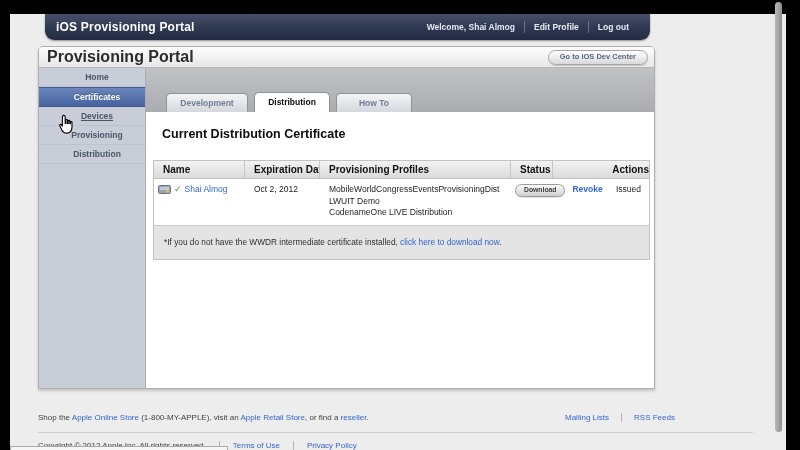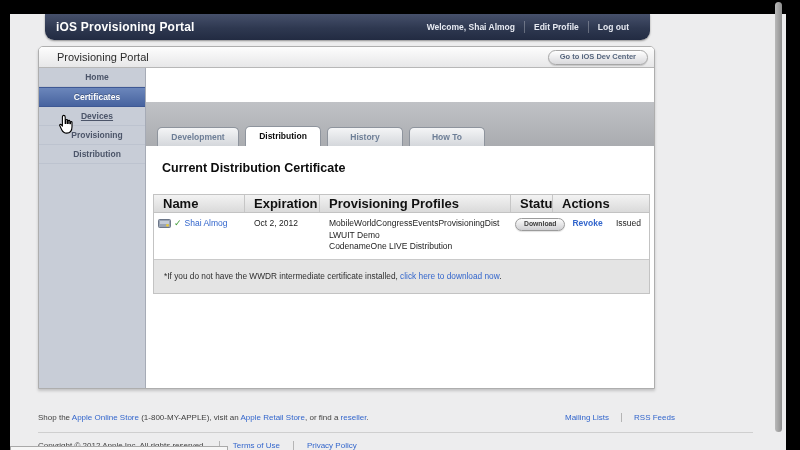--- a/index.html
+++ b/index.html
@@ -30,21 +30,21 @@
     position:absolute;left:28px;top:32px;width:617px;height:343px;
     background:#fff;border:1px solid #aeaeae;border-radius:5px 5px 0 0;
     box-shadow:0 2px 3px rgba(0,0,0,.18);
     box-sizing:border-box;overflow:hidden;
   }
   .portal-header{
     height:20px;background:linear-gradient(#fdfdfd,#e7e7e8);
     border-bottom:1px solid #b7b7b7;position:relative;
     display:flex;align-items:center;
   }
-  .portal-title{font-size:11px;font-weight:normal;color:#2b2b2b;margin-left:18px;}
+  .portal-title{font-size:16px;font-weight:bold;color:#2b2b2b;margin-left:8px;}
   .devcenter-btn{
     position:absolute;right:6px;top:3px;height:13px;padding:0 11px;
     border:1px solid #a6a6a6;border-radius:8px;
     background:linear-gradient(#ffffff,#d9d9dc);
     font-size:7.5px;font-weight:bold;color:#55657d;line-height:12px;
     box-shadow:0 1px 1px rgba(0,0,0,.15);white-space:nowrap;
   }
   .body-row{display:flex;height:322px;}
   
   .sidebar{width:107px;background:#c8cdd7;border-right:1px solid #a6abb6;box-sizing:border-box;text-align:center;}
@@ -56,42 +56,42 @@
   .side-item.selected{
     color:#fff;border-top:1px solid #3e5894;border-bottom:1px solid #3e5894;
     background:linear-gradient(#6b86bb,#47639f);
     text-shadow:0 -1px 0 rgba(0,0,0,.25);
   }
   .side-item.hovered span{text-decoration:underline;}
   
   .main{flex:1;background:#fff;display:flex;flex-direction:column;min-width:0;}
   .tabstrip{
     height:44px;background:linear-gradient(#c0c2c6,#aaacb0);
-    display:flex;align-items:flex-end;padding-left:11px;box-sizing:border-box;margin-top:34px;
+    display:flex;align-items:flex-end;padding-left:20px;box-sizing:border-box;
   }
   .tab{
     width:74px;height:18px;line-height:18px;text-align:center;
     margin-right:6px;border:1px solid #8e949d;border-bottom:none;
     border-radius:5px 5px 0 0;
     background:linear-gradient(#f4f5f6,#d4d7db);
     font-size:8.5px;font-weight:bold;color:#6d7e96;cursor:pointer;
   }
   .tab.first{width:80px;}
   .tab.active{background:#fff;color:#0c0c0c;height:19px;line-height:19px;}
   
   .content{flex:1;position:relative;background:#fff;}
   .content h1{margin:15px 0 0 16px;font-size:12.5px;font-weight:bold;color:#0c0c0c;}
   .cert-table{
     position:absolute;left:7px;top:48px;width:495px;
     border:1px solid #c3c3c3;box-sizing:content-box;background:#fff;
   }
   .thead{display:flex;height:17px;background:linear-gradient(#f3f3f3,#dadada);border-bottom:1px solid #c3c3c3;}
-  .th{font-size:13px;font-weight:bold;color:#111;line-height:17px;padding-left:9px;
+  .th{font-size:10px;font-weight:bold;color:#111;line-height:17px;padding-left:9px;
       border-right:1px solid #c6c6c6;box-sizing:border-box;white-space:nowrap;overflow:hidden;}
-  .th:last-child{border-right:none;}
+  .th:last-child{border-right:none;text-align:right;}
   .c-name{width:91px;}.c-exp{width:75px;}.c-prof{width:191px;}.c-status{width:42px;}.c-actions{flex:1;}
   .trow{display:flex;padding:5px 0 6px 0;background:#fff;}
   .td{font-size:8.5px;color:#1c1c1c;padding-left:9px;box-sizing:border-box;line-height:11.5px;}
   .name-cell{display:flex;align-items:flex-start;padding-left:4px;}
   .cert-icon{width:13px;height:9px;margin-top:1px;flex:0 0 auto;}
   .check{color:#3e9b35;font-weight:bold;font-size:9px;margin:0 3px 0 3px;line-height:11px;}
   a.plain-link{color:#3366cc;text-decoration:none;font-size:8.5px;}
   .name-link{font-weight:normal;}
   .prof-line{white-space:nowrap;}
   .actions-cell{display:flex;align-items:flex-start;padding-left:4px;}
@@ -154,21 +154,20 @@
         <div class="side-item selected"><span>Certificates</span></div>
         <div class="side-item hovered"><span>Devices</span></div>
         <div class="side-item"><span>Provisioning</span></div>
         <div class="side-item"><span>Distribution</span></div>
       </div>
 
       <div class="main">
         <div class="tabstrip">
           <div class="tab first">Development</div>
           <div class="tab active">Distribution</div>
-          <div class="tab">History</div>
           <div class="tab">How To</div>
         </div>
 
         <div class="content">
           <h1>Current Distribution Certificate</h1>
 
           <div class="cert-table">
             <div class="thead">
               <div class="th c-name">Name</div>
               <div class="th c-exp">Expiration Date</div>

